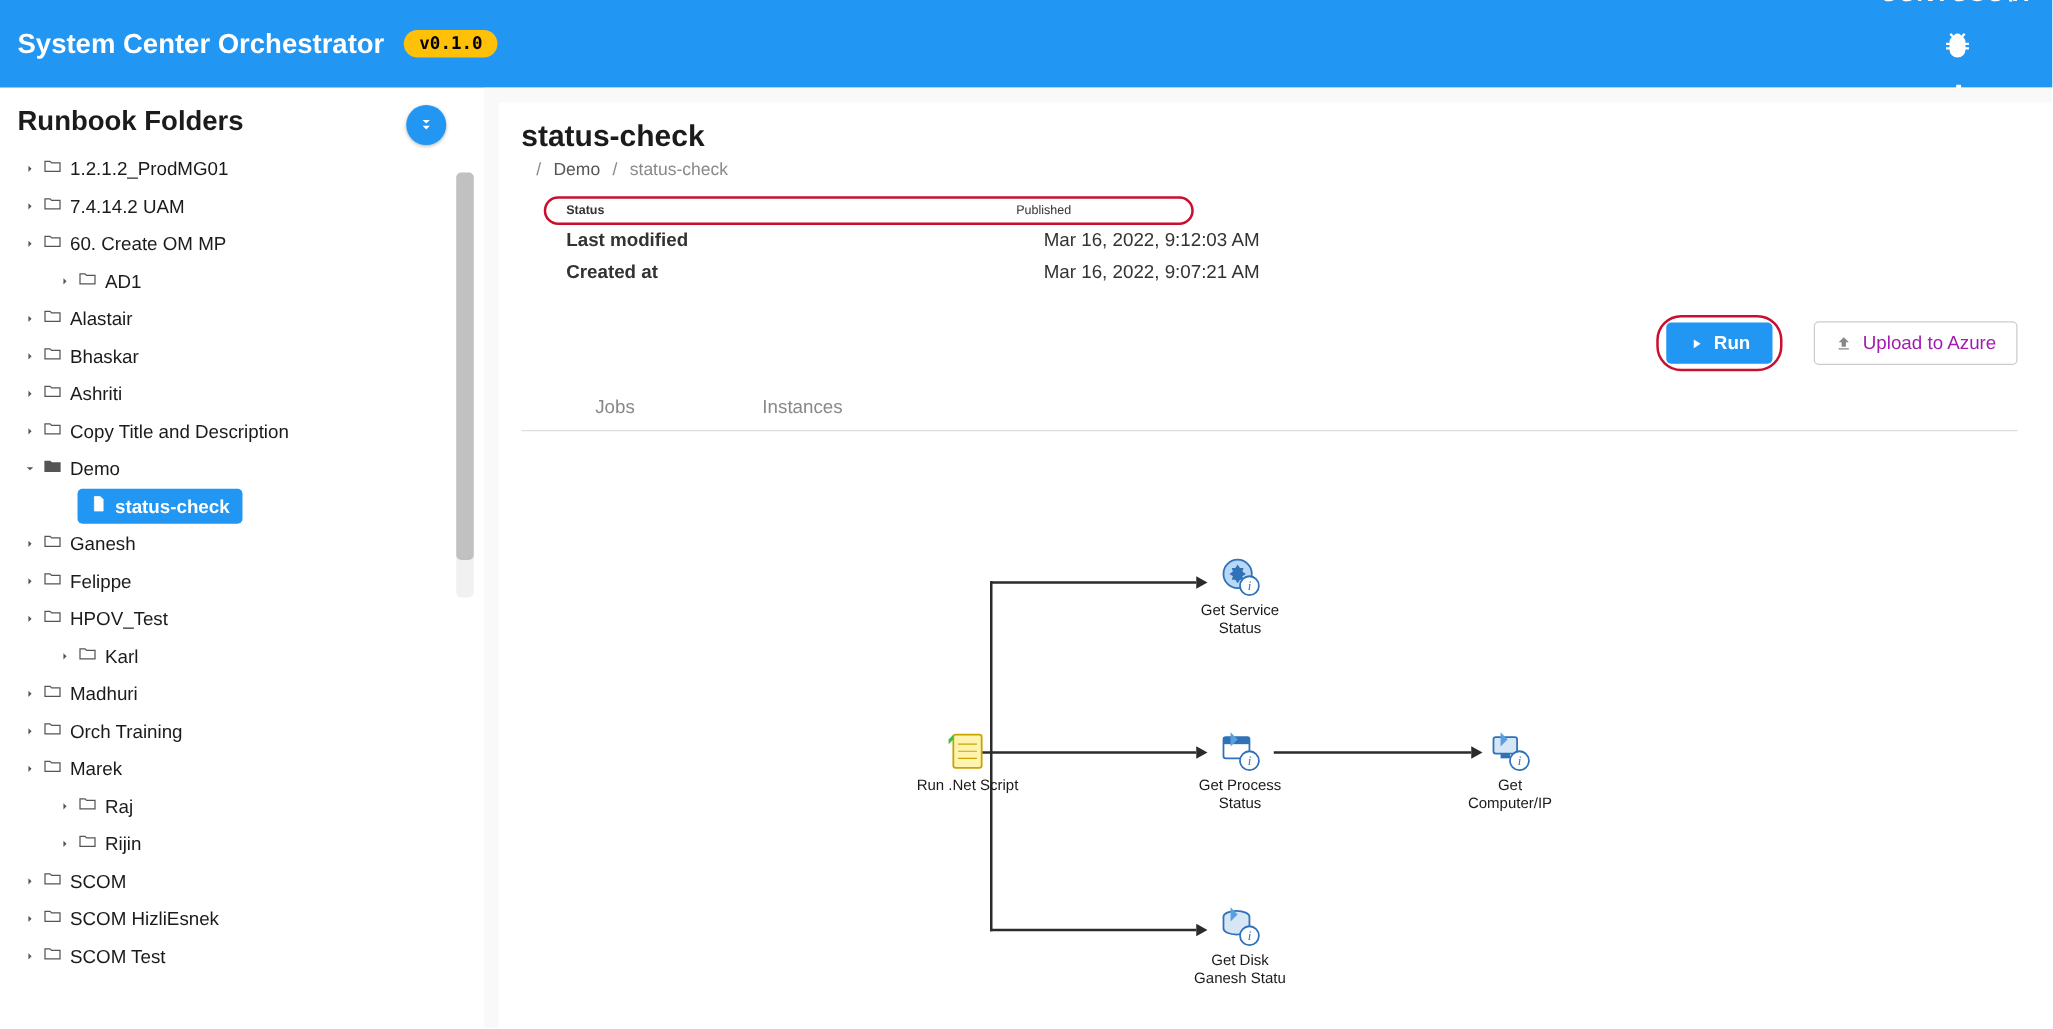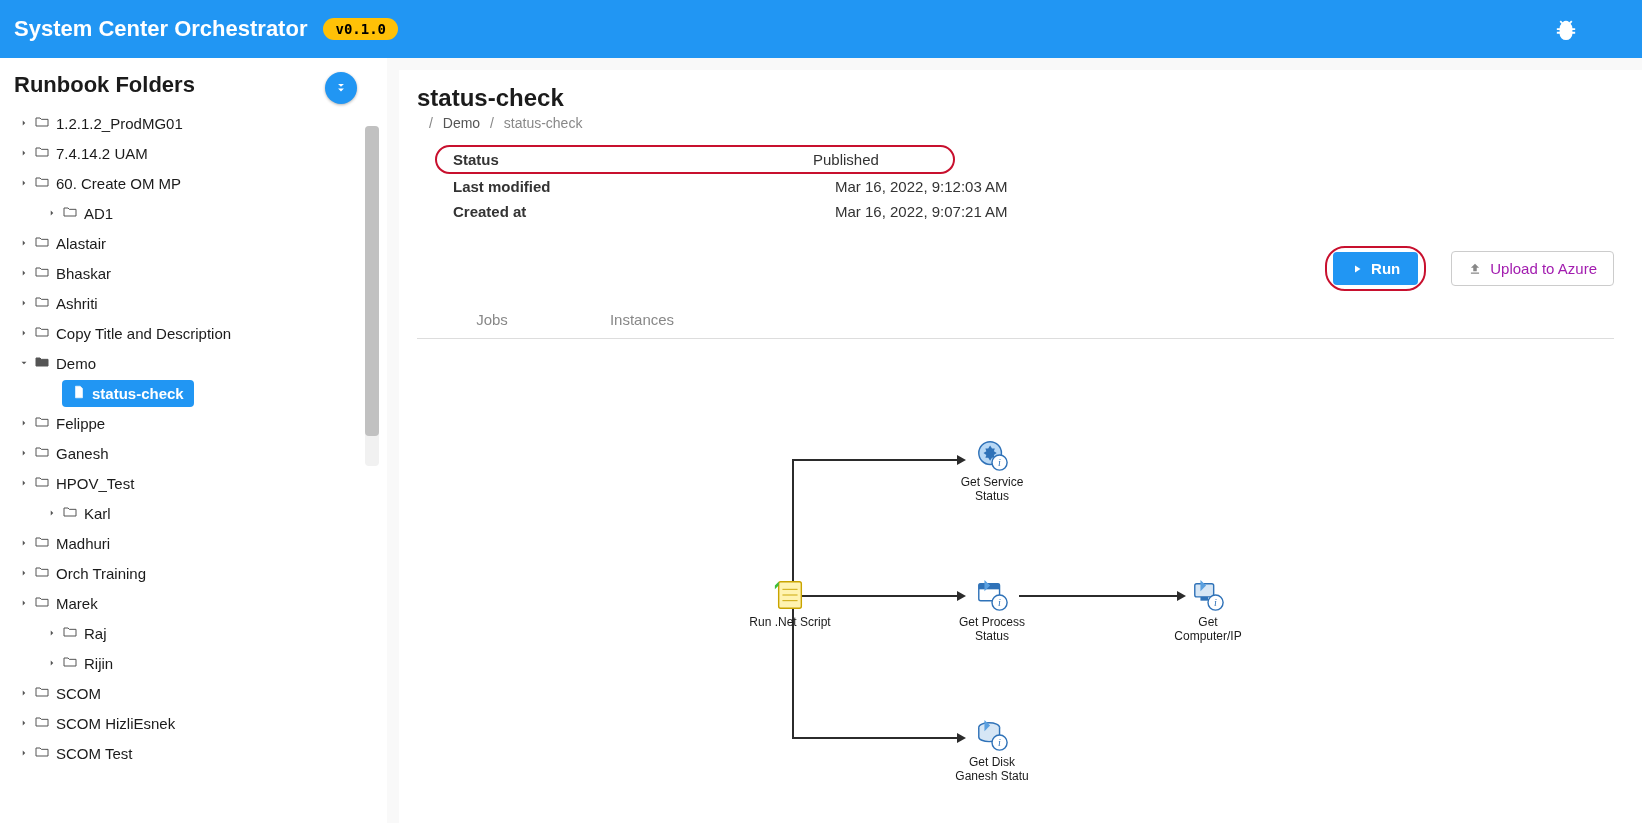--- a/index.html
+++ b/index.html
@@ -1,19 +1,19 @@
 <!DOCTYPE html>
 <html><head>
 <meta charset="utf-8">
 <style>
   * { box-sizing: border-box; margin: 0; padding: 0; }
   html, body { height: 100%; font-family: "Segoe UI", Arial, sans-serif; color: #333; overflow:hidden;}
   body { display:flex; flex-direction:column; width:1642px; height:823px; background:#fff;}
   
-  .topbar { background:#2196F3; color:#fff; height:58px; display:flex; align-items:center; padding:0 14px; justify-content:space-between;}
+  .topbar { background:#2196F3; color:#fff; height:70px; display:flex; align-items:center; padding:0 14px; justify-content:space-between;}
   .topbar-left { display:flex; align-items:center; gap:16px;}
   .product-title { font-size:22px; font-weight:700;}
   .version-badge { background:#FFC107; color:#000; font-family: Consolas, monospace; font-size:14px; font-weight:700; padding:3px 12px; border-radius:12px;}
   .topbar-right { display:flex; align-items:center; gap:18px;flex-direction:column;}
   .user-label { font-size:20px; font-weight:700; font-style:italic;}
   .topbar-icon { width:22px; height:22px; fill:#fff; cursor:pointer;}
   
   .body { flex:1; display:flex; overflow:hidden;}
   .sidebar { width:387px; position:relative; padding:14px 8px 14px 14px; overflow:hidden;}
   .sidebar h1 { font-size:22px; font-weight:700; margin-bottom:10px; color:#1b1b1b;}
@@ -31,21 +31,21 @@
   .tree .indent1{padding-left:28px;}
   .tree .indent2{padding-left:48px;}
   .tree .active-file{background:#2196F3;color:#fff;font-weight:700;border-radius:4px;padding:4px 10px;display:inline-flex;align-items:center;}
   
   .main { flex:1; background:#f9f9f9; padding:0 0 0 0; overflow:hidden; display:flex;}
   .main-inner{flex:1; background:#fff; margin:12px 0 0 12px; padding:14px 28px 0 18px; overflow:auto; position:relative;}
   .runbook-title{font-size:24px; font-weight:700; color:#1b1b1b;}
   .breadcrumb{color:#888; font-size:14px; margin:3px 0 14px 6px;}
   .breadcrumb a{color:#555; text-decoration:none;}
   .breadcrumb .sep{margin:0 6px;}
-  .info-box{border:2px solid #C8102E; border-radius:18px; padding:4px 16px; display:flex; max-width:520px; margin-left:18px; font-size:15px;}
+  .info-box{border:2px solid #C8102E; border-radius:18px; padding:4px 16px; display:flex; max-width:520px; margin-left:18px; font-size:10px;}
   .info-label{font-weight:700; width:360px;}
   .info-row{display:flex; padding:4px 16px; max-width:620px; margin-left:20px; font-size:15px;}
   .info-row .info-label{font-weight:700; width:382px;}
   .action-bar{display:flex;justify-content:flex-end;align-items:center;margin-top:22px;gap:25px;}
   .run-wrap{border:2px solid #C8102E; border-radius:20px; padding:4px 6px; display:inline-block;}
   .run-btn{background:#2196F3;color:#fff;border:none;border-radius:4px;padding:8px 18px;font-size:15px;font-weight:600;display:flex;align-items:center;gap:8px;cursor:pointer;}
   .run-btn svg{width:12px;height:12px;fill:#fff;}
   .upload-btn{background:#fff;border:1px solid #ccc;color:#a21caf;border-radius:4px;padding:8px 16px;font-size:15px;display:flex;align-items:center;gap:8px;cursor:pointer;}
   .upload-btn svg{width:14px;height:14px;fill:#888;}
   .tabs{display:flex;border-bottom:1px solid #ddd;margin-top:10px;}
@@ -200,32 +200,32 @@
         </li>
         <li>
           <span class="caret">
             <svg viewBox="0 0 24 24">
               <path d="M9 6l6 6-6 6z"></path>
             </svg>
           </span>
           <span><svg class="folder-icon" viewBox="0 0 24 24">
               <path d="M3 6h6l2 2h10v10H3z"></path>
             </svg></span>
+          <span>Ganesh</span>
+        </li>
+        <li>
+          <span class="caret">
+            <svg viewBox="0 0 24 24">
+              <path d="M9 6l6 6-6 6z"></path>
+            </svg>
+          </span>
+          <span><svg class="folder-icon" viewBox="0 0 24 24">
+              <path d="M3 6h6l2 2h10v10H3z"></path>
+            </svg></span>
           <span>Felippe</span>
-        </li>
-        <li>
-          <span class="caret">
-            <svg viewBox="0 0 24 24">
-              <path d="M9 6l6 6-6 6z"></path>
-            </svg>
-          </span>
-          <span><svg class="folder-icon" viewBox="0 0 24 24">
-              <path d="M3 6h6l2 2h10v10H3z"></path>
-            </svg></span>
-          <span>Ganesh</span>
         </li>
         <li>
           <span class="caret">
             <svg viewBox="0 0 24 24">
               <path d="M9 6l6 6-6 6z"></path>
             </svg>
           </span>
           <span><svg class="folder-icon" viewBox="0 0 24 24">
               <path d="M3 6h6l2 2h10v10H3z"></path>
             </svg></span>
@@ -387,21 +387,21 @@
 
         <div class="wire" style="left:362px;top:236px;width:178px;height:2px;"></div>
         <div class="arrow" style="left:540px;top:232px;"></div>
 
         <div class="wire" style="left:375px;top:378px;width:165px;height:2px;"></div>
         <div class="arrow" style="left:540px;top:374px;"></div>
 
         <div class="wire" style="left:602px;top:236px;width:158px;height:2px;"></div>
         <div class="arrow" style="left:760px;top:232px;"></div>
 
-        <div class="node" style="left:312px;top:218px;margin-left:16px;">
+        <div class="node" style="left:312px;top:218px;">
           <div class="icon-box">
               <svg viewBox="0 0 36 36">
                 <rect x="6" y="4" width="24" height="28" rx="2" fill="#FFF3B0" stroke="#C9A400" stroke-width="1.5"></rect>
                 <path d="M6 4l-4 4v4l4-4" fill="#3DBE3D"></path>
                 <line x1="10" y1="12" x2="26" y2="12" stroke="#C9A400"></line>
                 <line x1="10" y1="18" x2="26" y2="18" stroke="#C9A400"></line>
                 <line x1="10" y1="24" x2="26" y2="24" stroke="#C9A400"></line>
               </svg>
             </div>
           <div>Run .Net Script</div>

